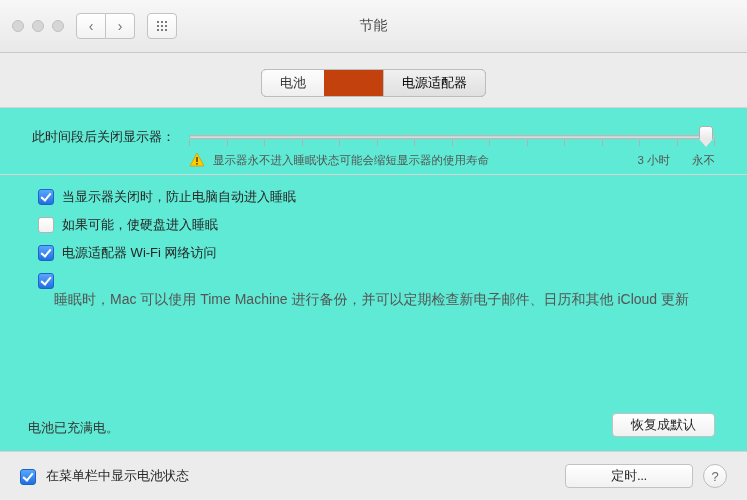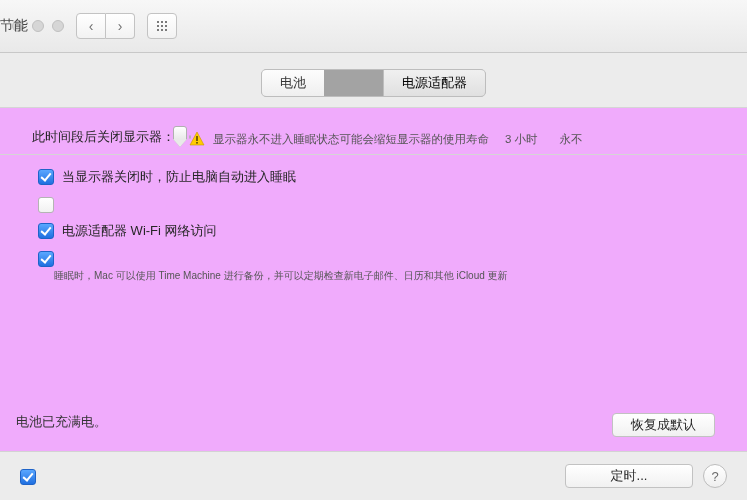--- a/index.html
+++ b/index.html
@@ -10,58 +10,58 @@
   .traffic span{width:12px;height:12px;border-radius:50%;background:#d6d6d6;border:1px solid #c0c0c0;box-sizing:border-box;}
   .nav-group{display:flex;}
   .tb-btn{height:24px;min-width:28px;border:1px solid #c3c3c3;background:linear-gradient(#ffffff,#f2f2f2);display:flex;align-items:center;justify-content:center;color:#6e6e6e;}
   .tb-btn:first-child{border-radius:4px 0 0 4px;}
   .tb-btn:last-child{border-radius:0 4px 4px 0;border-left:none;}
   .tb-single{border-radius:4px;}
   .grid-icon{width:12px;height:12px;position:relative;}
   .grid-icon::before{content:"";position:absolute;inset:0;background:
      radial-gradient(circle,#7a7a7a 1.2px,transparent 1.2px) 0 0/4px 4px;}
   .chevron{font-size:14px;line-height:1;}
-  .title{position:absolute;left:0;right:0;text-align:left;font-size:14px;color:#4a4a4a;pointer-events:none;}
+  .title{position:absolute;left:0;right:0;text-align:center;font-size:14px;color:#4a4a4a;pointer-events:none;}
   .search{margin-left:auto;width:170px;height:22px;border:1px solid #c6c6c6;border-radius:4px;background:#ffffff;display:flex;align-items:center;padding:0 6px;color:#9a9a9a;gap:4px;}
   .search svg{width:12px;height:12px;flex:none;}
   .search span{font-size:12px;}
   
   .body{flex:1;display:flex;flex-direction:column;}
   .seg-wrap{display:flex;justify-content:center;padding:16px 0 10px;}
-  .seg{display:flex;border:1px solid #bdbdbd;border-radius:5px;overflow:hidden;background:#a3a3a3;gap:28px;}
+  .seg{display:flex;border:1px solid #bdbdbd;border-radius:5px;overflow:hidden;background:#c2410c;gap:28px;}
   .seg-btn{padding:4px 18px;font-size:13px;color:#333;background:linear-gradient(#fdfdfd,#efefef);border:none;}
   .seg-btn.active{background:linear-gradient(#f0f0f0,#e0e0e0);color:#000;}
   .seg-btn + .seg-btn{border-left:1px solid #bdbdbd;margin-left:31px;}
-  .panel{background:#f0abfc;padding:0 32px 0 32px;flex:1;position:relative;}
+  .panel{background:#5eead4;padding:0 32px 0 32px;flex:1;position:relative;}
   .hr{border:none;border-top:1px solid #d5d5d5;margin:0 -32px;}
   .row{display:flex;align-items:center;}
   
   .slider-row{padding:18px 0 6px;align-items:flex-start;}
   .slider-label{white-space:nowrap;padding-top:2px;padding-right:14px;}
-  .slider-col{flex:1;display:flex;flex-direction:row;}
+  .slider-col{flex:1;display:flex;flex-direction:column;}
   .slider-track{height:22px;position:relative;}
   .slider-track .track{position:absolute;left:0;right:0;top:9px;height:4px;background:linear-gradient(#c9c9c9,#e2e2e2);border-radius:2px;border:1px solid #b8b8b8;box-sizing:border-box;}
   .ticks{position:absolute;left:0;right:0;top:14px;height:8px;display:flex;justify-content:space-between;}
   .ticks i{width:1px;height:6px;background:#b0b0b0;}
   .thumb{position:absolute;top:0;right:0;width:18px;height:22px;}
   .thumb::before{content:"";position:absolute;left:2px;top:0;width:14px;height:14px;border-radius:3px 3px 0 0;background:linear-gradient(#ffffff,#e9e9e9);border:1px solid #b0b0b0;box-sizing:border-box;}
   .thumb::after{content:"";position:absolute;left:2px;top:13px;width:0;height:0;border-left:7px solid transparent;border-right:7px solid transparent;border-top:8px solid #e9e9e9;filter:drop-shadow(0 0 0.5px #b0b0b0);}
   .slider-under{display:flex;align-items:center;gap:8px;font-size:11.5px;color:#555;padding-top:4px;}
   .warn-icon{width:16px;height:16px;flex:none;}
   .slider-under .spacer{flex:1;}
   .opts{padding:8px 0 0 0;}
   .chk-row{display:flex;align-items:flex-start;gap:8px;padding:5px 6px;}
   .chk{width:14px;height:14px;border:1px solid #b4b4b4;border-radius:3px;background:linear-gradient(#ffffff,#f1f1f1);flex:none;position:relative;top:1px;}
   .chk.on{background:linear-gradient(#5aa7ff,#1f6fe0);border-color:#1e63c8;}
   .chk.on::after{content:"";position:absolute;left:2px;top:3px;width:8px;height:4px;border-left:2px solid #fff;border-bottom:2px solid #fff;transform:rotate(-50deg);}
   .chk-text{line-height:18px;}
-  .sub{font-size:10px;color:#555;padding-left:22px;margin-top:-2px;margin-bottom:6px;}
-  .panel-bottom{position:absolute;left:16px;right:32px;bottom:14px;display:flex;align-items:flex-start;justify-content:space-between;gap:36px;}
+  .sub{font-size:14px;color:#555;padding-left:22px;margin-top:-2px;margin-bottom:6px;}
+  .panel-bottom{position:absolute;left:28px;right:32px;bottom:14px;display:flex;align-items:flex-end;justify-content:space-between;gap:36px;}
   .status{font-size:13px;color:#333;}
-  .push-btn{height:22px;padding:0 18px;border:1px solid #c2c2c2;border-radius:4px;background:linear-gradient(#ffffff,#f1f1f1);font-size:13px;display:inline-flex;align-items:center;justify-content:center;color:#262626;}
+  .push-btn{height:22px;padding:0 18px;border:1px solid #c2c2c2;border-radius:4px;background:linear-gradient(#ffffff,#f1f1f1);font-size:13px;display:inline-flex;align-items:center;justify-content:center;color:#262626;font-family:Liberation Serif, serif;}
   
   .footer{border-top:1px solid #d3d3d3;padding:12px 20px;display:flex;align-items:center;gap:10px;background:#ececec;}
   .footer .spacer{flex:1;}
   .help{width:22px;height:22px;border-radius:50%;border:1px solid #bdbdbd;background:linear-gradient(#ffffff,#efefef);display:flex;align-items:center;justify-content:center;color:#6b6b6b;font-size:13px;}
 </style>
 </head>
 <body>
 
 <div class="window">
 
@@ -138,39 +138,41 @@
 
       <hr class="hr">
 
       <div class="opts">
         <div class="chk-row">
           <div class="chk on"></div>
           <div class="chk-text">当显示器关闭时，防止电脑自动进入睡眠</div>
         </div>
         <div class="chk-row">
           <div class="chk"></div>
+          <div class="chk-text">如果可能，使硬盘进入睡眠</div>
         </div>
         <div class="chk-row">
           <div class="chk on"></div>
           <div class="chk-text">电源适配器 Wi-Fi 网络访问</div>
         </div>
         <div class="chk-row">
           <div class="chk on"></div>
         </div>
         <div class="sub">睡眠时，Mac 可以使用 Time Machine 进行备份，并可以定期检查新电子邮件、日历和其他 iCloud 更新</div>
       </div>
 
       <div class="panel-bottom">
         <div class="status">电池已充满电。</div>
         <div class="push-btn">恢复成默认</div>
       </div>
     </div>
 
     <div class="footer">
       <div class="chk on"></div>
+      <div>在菜单栏中显示电池状态</div>
       <div class="spacer"></div>
       <div class="push-btn" style="min-width:90px">定时...</div>
       <div class="help">
         <span>?</span>
       </div>
     </div>
 
   </div>
 </div>
 

